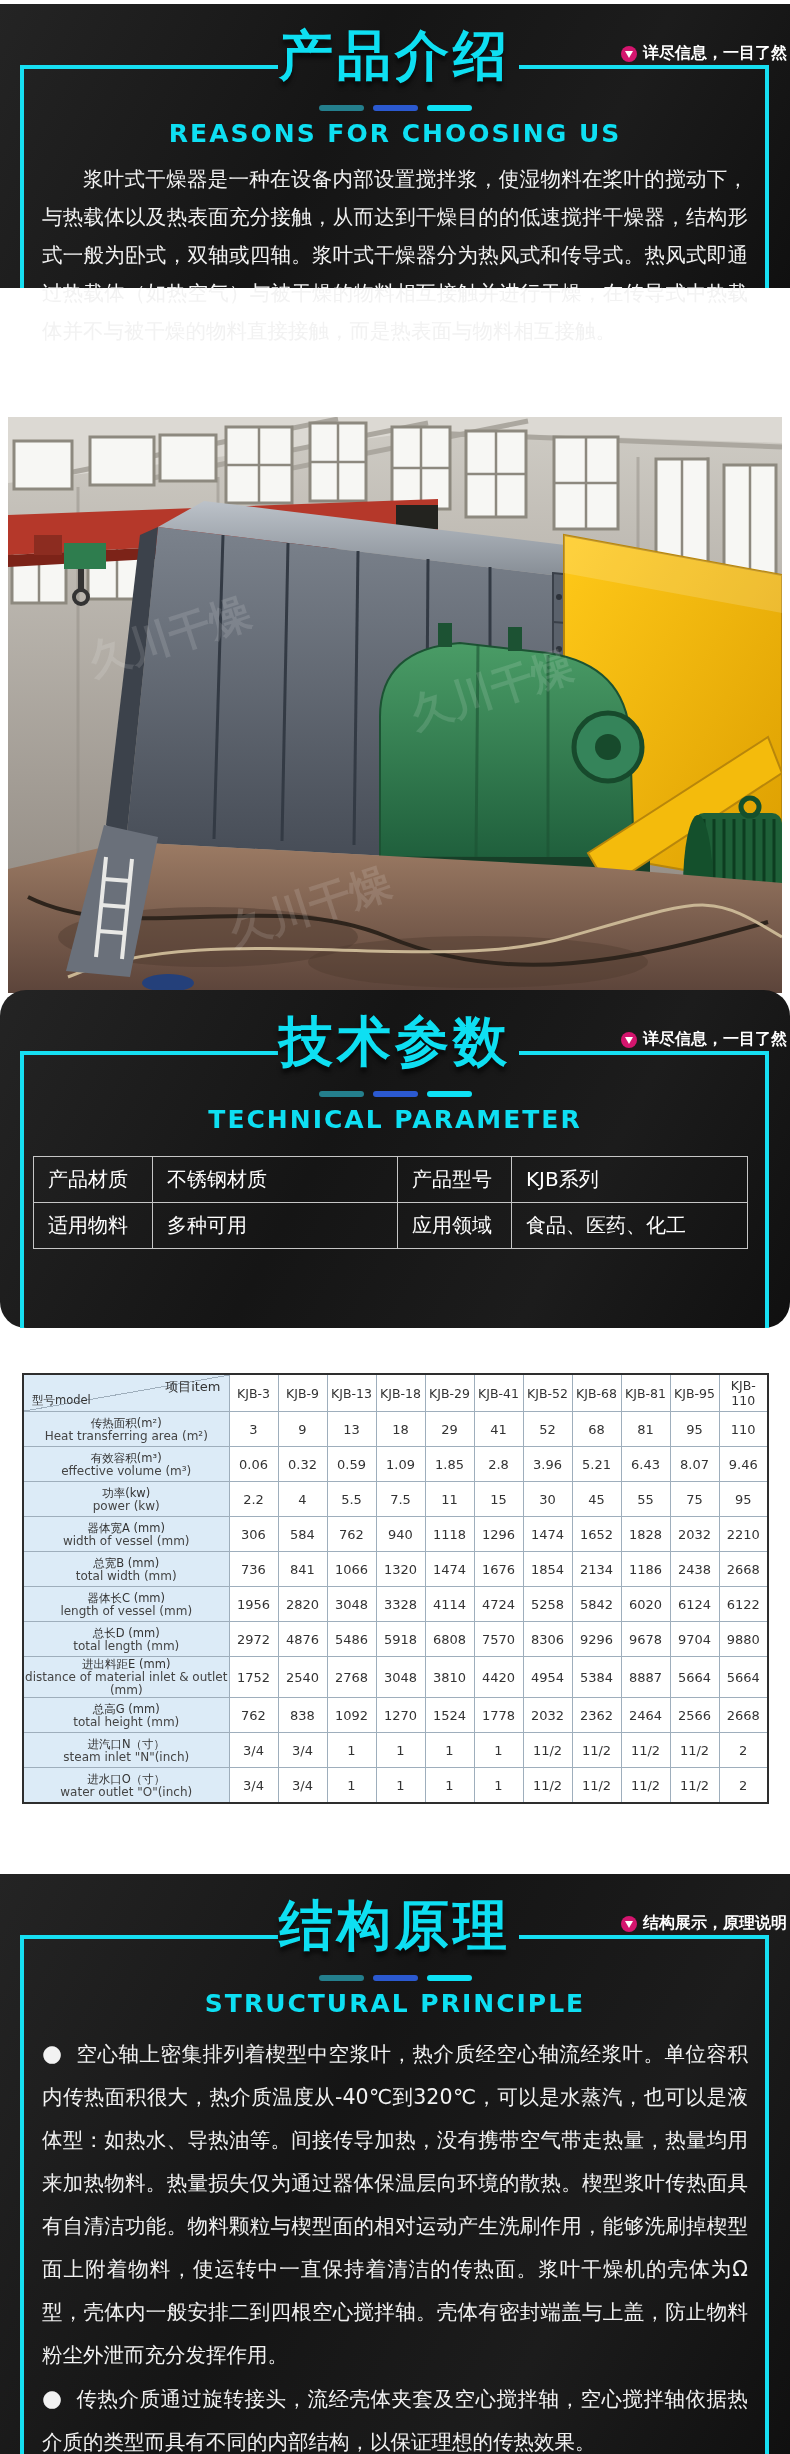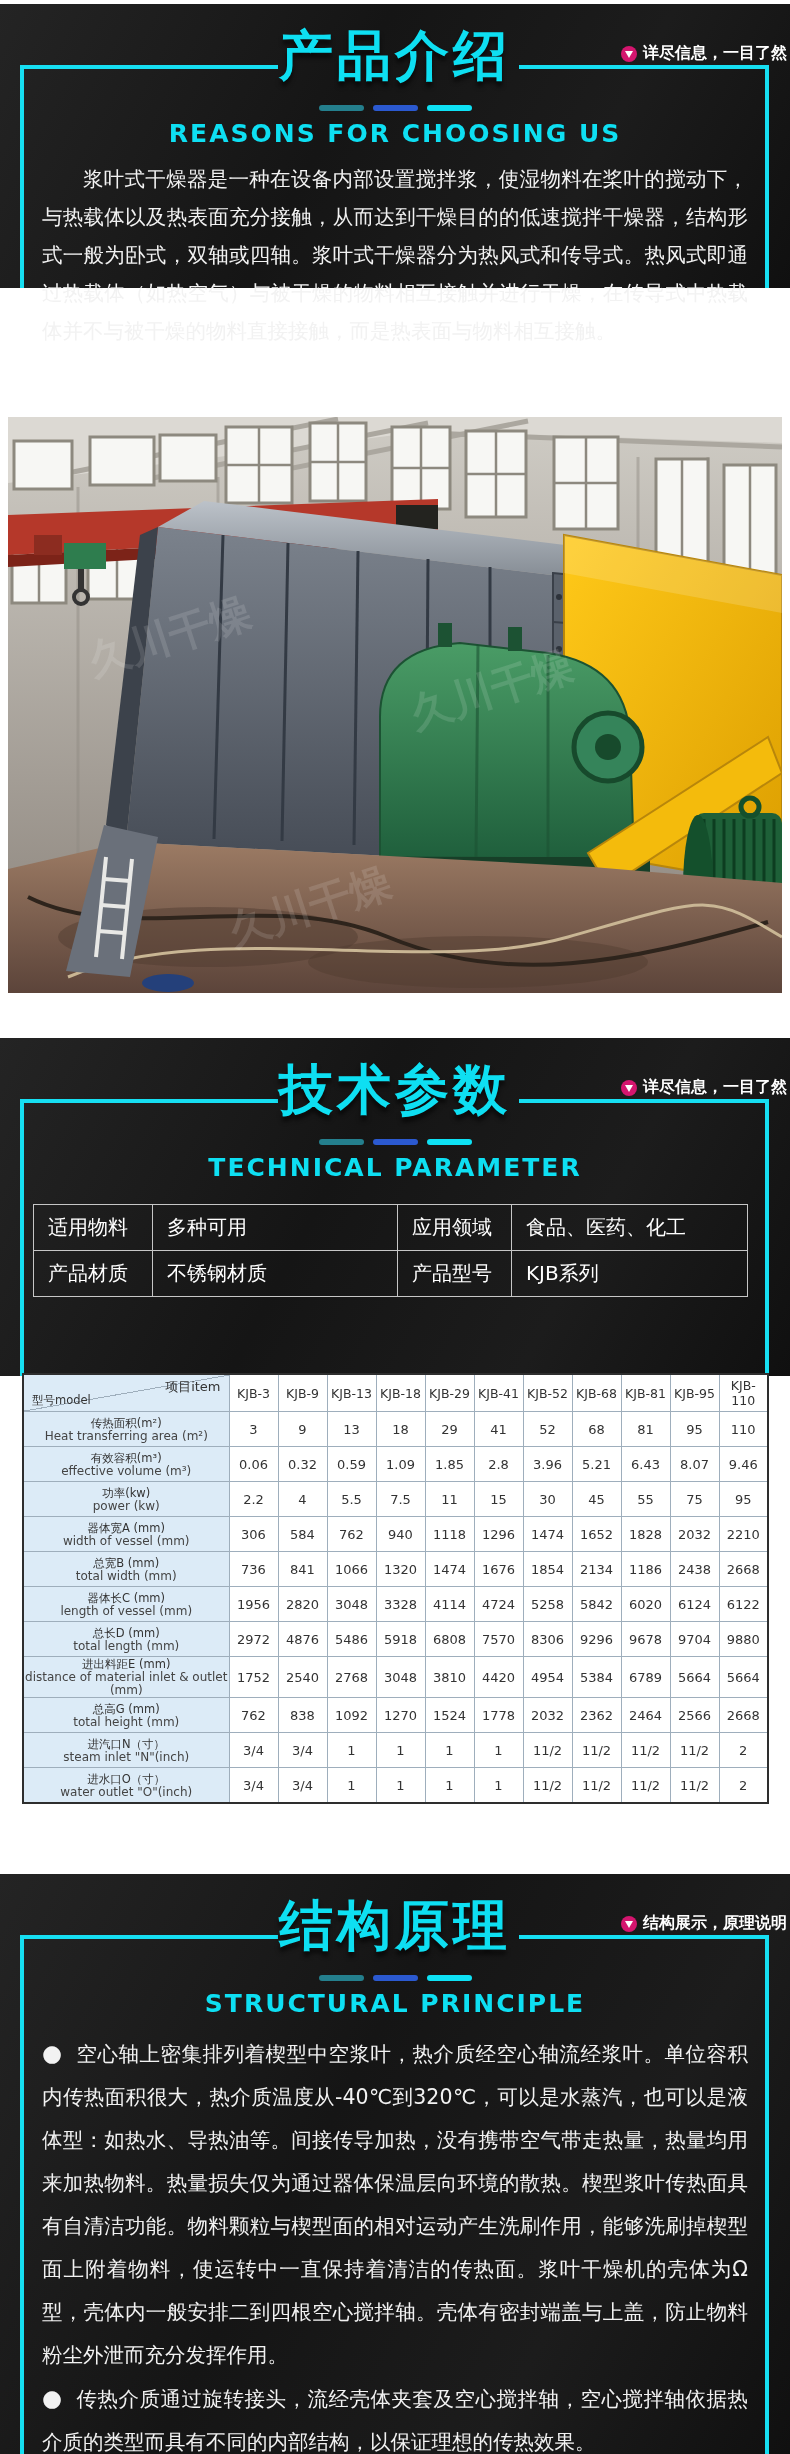--- a/index.html
+++ b/index.html
@@ -3,21 +3,21 @@
 <meta charset="utf-8">
 <style>
   html,body{margin:0;padding:0;background:#fff;}
   .page{position:relative;width:790px;height:2454px;background:#ffffff;overflow:hidden;
         font-family:"DejaVu Sans","Liberation Sans",sans-serif;}
 
   
   .sec{position:absolute;left:0;width:790px;
        background:linear-gradient(118deg,#242424 0%,#151515 42%,#1c1c1c 72%,#101010 100%);}
   #sec1{top:4px;height:284px;}
-  #sec2{top:1038px;height:338px;}
+  #sec2{top:990px;height:338px;border-radius:26px;}
   #sec3{top:1874px;height:580px;}
 
   
   .frame-left,.frame-right{position:absolute;top:61px;bottom:0;width:4px;background:#16dff2;}
   .frame-left{left:20px;}
   .frame-right{left:765px;}
   .hline{position:absolute;top:61px;height:4px;background:#16dff2;}
   .hline.l{left:20px;width:258px;}
   .hline.r{left:519px;width:250px;}
 
@@ -277,30 +277,30 @@
 
     <table class="info-table">
       <colgroup>
           <col style="width:119px">
           <col style="width:245px">
           <col style="width:114px">
           <col style="width:236px">
         </colgroup>
       <tbody>
           <tr>
+            <th>产品材质</th>
+            <td>不锈钢材质</td>
+            <th>产品型号</th>
+            <td>KJB系列</td>
+          </tr>
+          <tr>
             <th>适用物料</th>
             <td>多种可用</td>
             <th>应用领域</th>
             <td>食品、医药、化工</td>
-          </tr>
-          <tr>
-            <th>产品材质</th>
-            <td>不锈钢材质</td>
-            <th>产品型号</th>
-            <td>KJB系列</td>
           </tr>
         </tbody>
     </table>
   </div>
 
   <div class="spec-wrap">
     <table class="spec-table">
       <colgroup id="spec-cols">
           <col style="width:206px">
           <col style="width: 49px;">
@@ -458,21 +458,21 @@
               <div class="en">distance of material inlet &amp; outlet (mm)</div>
             </th>
             <td>1752</td>
             <td>2540</td>
             <td>2768</td>
             <td>3048</td>
             <td>3810</td>
             <td>4420</td>
             <td>4954</td>
             <td>5384</td>
-            <td>6789</td>
+            <td>8887</td>
             <td>5664</td>
             <td>5664</td>
           </tr>
           <tr>
             <th class="rowlabel">
               <div class="cn">总高G (mm)</div>
               <div class="en">total height (mm)</div>
             </th>
             <td>762</td>
             <td>838</td>

